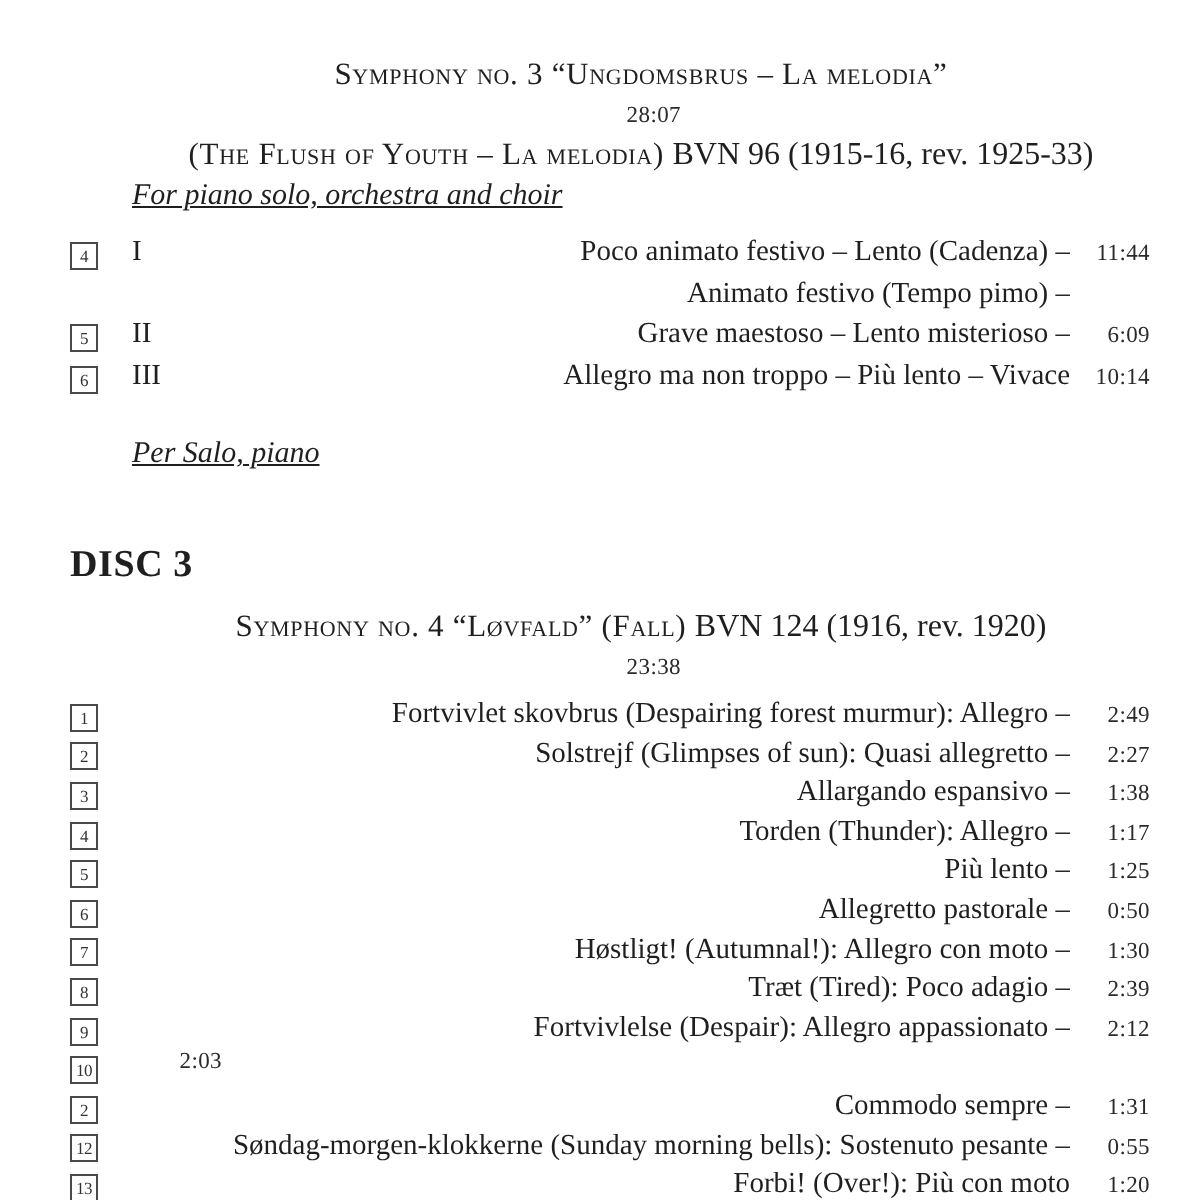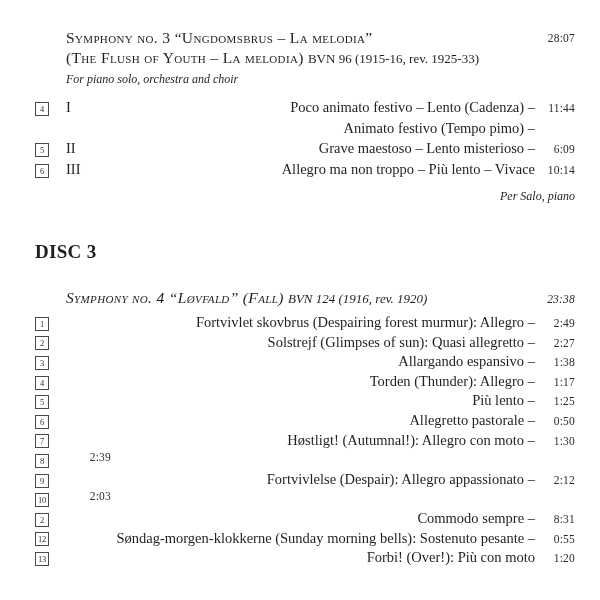--- a/index.html
+++ b/index.html
@@ -10,37 +10,38 @@
     background: #ffffff;
     box-sizing: border-box;
     padding: 28px 25px 0 35px;
     font-family: "Liberation Serif", "DejaVu Serif", serif;
     color: #1f1f1f;
     overflow: hidden;
   }
 
   
   .work-block { margin-left: 31px; }
-  .hline { display: flex; align-items: center; line-height: 20px; }
+  .hline { display: flex; align-items: center; line-height: 20px; flex-direction: column; }
   .work-title {
     font-variant: small-caps;
     font-size: 15.5px;
     letter-spacing: 0.35px;
     flex: 1;
     white-space: nowrap;
   }
   .catalog {
     font-variant: normal;
-    font-size: 13px;
+    font-size: 16px;
     letter-spacing: 0;
   }
   .italic-line {
     font-style: italic;
-    font-size: 12px;
+    font-size: 15px;
     line-height: 20px;
+    text-decoration: underline;
   }
 
   
   .time {
     font-size: 11.5px;
     color: #2a2a2a;
     text-align: right;
     min-width: 40px;
     white-space: nowrap;
     letter-spacing: 0.2px;
@@ -65,32 +66,32 @@
     border: 1px solid #4a4a4a;
     font-size: 8.5px;
     color: #333333;
     letter-spacing: -0.3px;
   }
   .gap-sym { width: 17px; flex: 0 0 17px; }
   .roman { width: 24px; flex: 0 0 24px; }
   .gap-disc { width: 22px; flex: 0 0 22px; }
   .row .title { flex: 1; white-space: nowrap; overflow: hidden; text-align: right; }
 
-  .performer { margin-left: 31px; margin-top: 5px; text-align: right; }
+  .performer { margin-left: 31px; margin-top: 17px; }
 
   
   .disc-heading {
     margin-top: 34px;
     font-size: 19px;
     font-weight: bold;
     line-height: 24px;
     letter-spacing: 0.3px;
   }
 
-  .work4-header { margin-top: 24px; font-style: italic; }
+  .work4-header { margin-top: 9px; }
   .rows-disc { margin-top: 5px; }
 </style>
 </head>
 <body>
 
 <div class="page">
 
   <div class="work-block">
     <div class="hline">
       <span class="work-title">Symphony no. 3 “Ungdomsbrus – La melodia”</span>
@@ -227,20 +228,21 @@
         <span class="title">Høstligt! (Autumnal!): Allegro con moto –</span>
         <span class="time">1:30</span>
       </div>
       <div class="row">
         <span class="numcol">
           <span class="numbox">
             <span>8</span>
           </span>
         </span>
         <span class="gap-disc"></span>
+        <span class="title">Træt (Tired): Poco adagio –</span>
         <span class="time">2:39</span>
       </div>
       <div class="row">
         <span class="numcol">
           <span class="numbox">
             <span>9</span>
           </span>
         </span>
         <span class="gap-disc"></span>
         <span class="title">Fortvivlelse (Despair): Allegro appassionato –</span>
@@ -256,21 +258,21 @@
         <span class="time">2:03</span>
       </div>
       <div class="row">
         <span class="numcol">
           <span class="numbox">
             <span>2</span>
           </span>
         </span>
         <span class="gap-disc"></span>
         <span class="title">Commodo sempre –</span>
-        <span class="time">8:31</span>
+        <span class="time">1:31</span>
       </div>
       <div class="row">
         <span class="numcol">
           <span class="numbox">
             <span>12</span>
           </span>
         </span>
         <span class="gap-disc"></span>
         <span class="title">Søndag-morgen-klokkerne (Sunday morning bells): Sostenuto pesante –</span>
         <span class="time">0:55</span>

